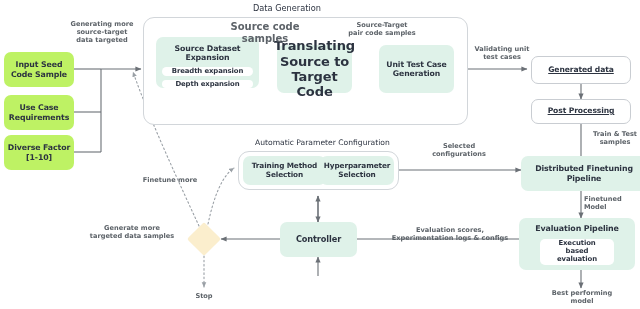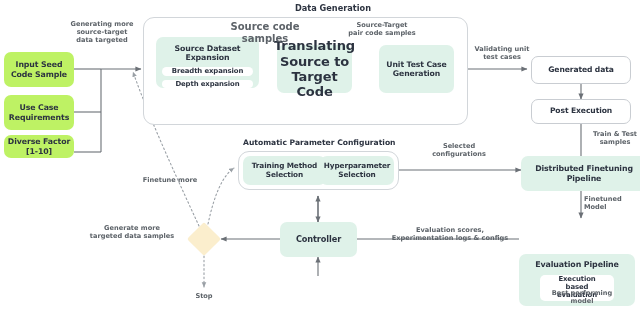--- a/index.html
+++ b/index.html
@@ -9,27 +9,27 @@
     color:#3a3f45;
   }
   #canvas{position:absolute;left:0;top:0;width:640px;height:309px;}
   svg.wires{position:absolute;left:0;top:0;width:640px;height:309px;pointer-events:none;}
 
   .node{position:absolute;box-sizing:border-box;display:flex;align-items:center;
         justify-content:center;text-align:center;border-radius:7px;
         font-weight:bold;letter-spacing:-0.1px;line-height:1.18;}
   .blue{background:#bef264;color:#2c3340;}
   .mint{background:#dff2e9;color:#2c3340;}
-  .white{background:#ffffff;border:1px solid #c9cdd2;color:#2c3340;}
+  .white{background:#ffffff;border:1px solid #c9cdd2;color:#2c3340;text-decoration:underline;}
   .innerwhite{background:#ffffff;color:#2c3340;border-radius:5px;font-weight:bold;}
 
   .group{position:absolute;box-sizing:border-box;background:#ffffff;
          border:1px solid #d2d6da;border-radius:11px;}
-  .grouptitle{position:absolute;font-weight:bold;color:#2c3340;text-align:right;
-              white-space:nowrap;}
+  .grouptitle{position:absolute;font-weight:normal;color:#2c3340;text-align:left;
+              white-space:nowrap;margin-left:12px;}
 
   .edgelabel{position:absolute;text-align:center;color:#5d6369;
              font-weight:bold;line-height:1.22;white-space:pre-line;}
 
   .diamond{position:absolute;background:#fbeecd;transform:rotate(45deg);
            border-radius:2px;}
 
   .stack{flex-direction:column;gap:4px;padding:5px 6px;justify-content:flex-start;}
 </style>
 </head>
@@ -95,45 +95,45 @@
 
   <div class="group" style="left:238px;top:151px;width:161px;height:39px;"></div>
   <div class="grouptitle" style="left:243px;top:138px;width:152px;font-size:7.6px;">Automatic Parameter Configuration</div>
 
   <div class="node blue" style="left:4px;top:52px;width:70px;height:35px;font-size:7.8px;white-space:pre-line;">Input Seed
 Code Sample</div>
 
   <div class="node blue" style="left:4px;top:95px;width:70px;height:35px;font-size:7.8px;white-space:pre-line;">Use Case
 Requirements</div>
 
-  <div class="node blue" style="left:4px;top:135px;width:70px;height:23px;font-size:7.8px;white-space:pre-line;">Diverse Factor
+  <div class="node blue" style="left:4px;top:135px;width:70px;height:35px;font-size:7.8px;white-space:pre-line;">Diverse Factor
 [1-10]</div>
 
   <div class="node mint stack" style="left:156px;top:37px;width:103px;height:51px;">
     <div style="font-size:7.8px;white-space:pre-line;padding:2px 0 1px;">Source Dataset
 Expansion</div>
     <div class="innerwhite" style="font-size:6.9px;width:91px;height:17px;display:flex;align-items:center;justify-content:center;">Breadth expansion</div>
     <div class="innerwhite" style="font-size:6.9px;width:91px;height:17px;display:flex;align-items:center;justify-content:center;">Depth expansion</div>
   </div>
 
   <div class="node mint" style="left:277px;top:45px;width:75px;height:48px;font-size:13px;white-space:pre-line;">Translating
 Source to Target
 Code</div>
 
   <div class="node mint" style="left:379px;top:45px;width:75px;height:48px;font-size:7.7px;white-space:pre-line;">Unit Test Case
 Generation</div>
 
   <div class="node white" style="left:531px;top:56px;width:100px;height:28px;font-size:7.6px;">Generated data</div>
 
-  <div class="node white" style="left:531px;top:99px;width:100px;height:25px;font-size:7.6px;">Post Execution</div>
+  <div class="node white" style="left:531px;top:99px;width:100px;height:25px;font-size:7.6px;">Post Processing</div>
 
   <div class="node mint" style="left:521px;top:156px;width:126px;height:35px;font-size:7.8px;white-space:pre-line;">Distributed Finetuning
 Pipeline</div>
 
-  <div class="node mint stack" style="left:519px;top:218px;width:116px;height:52px;margin-top:36px;">
+  <div class="node mint stack" style="left:519px;top:218px;width:116px;height:52px;">
     <div style="font-size:7.9px;padding:1px 0 2px;">Evaluation Pipeline</div>
     <div class="innerwhite" style="font-size:6.9px;width:74px;height:29px;display:flex;align-items:center;justify-content:center;white-space:pre-line;line-height:1.15;">Execution
 based
 evaluation</div>
   </div>
 
   <div class="node mint" style="left:243px;top:156px;width:83px;height:29px;font-size:7.3px;white-space:pre-line;">Training Method
 Selection</div>
 
   <div class="node mint" style="left:320px;top:156px;width:74px;height:29px;font-size:7.3px;white-space:pre-line;">Hyperparameter

